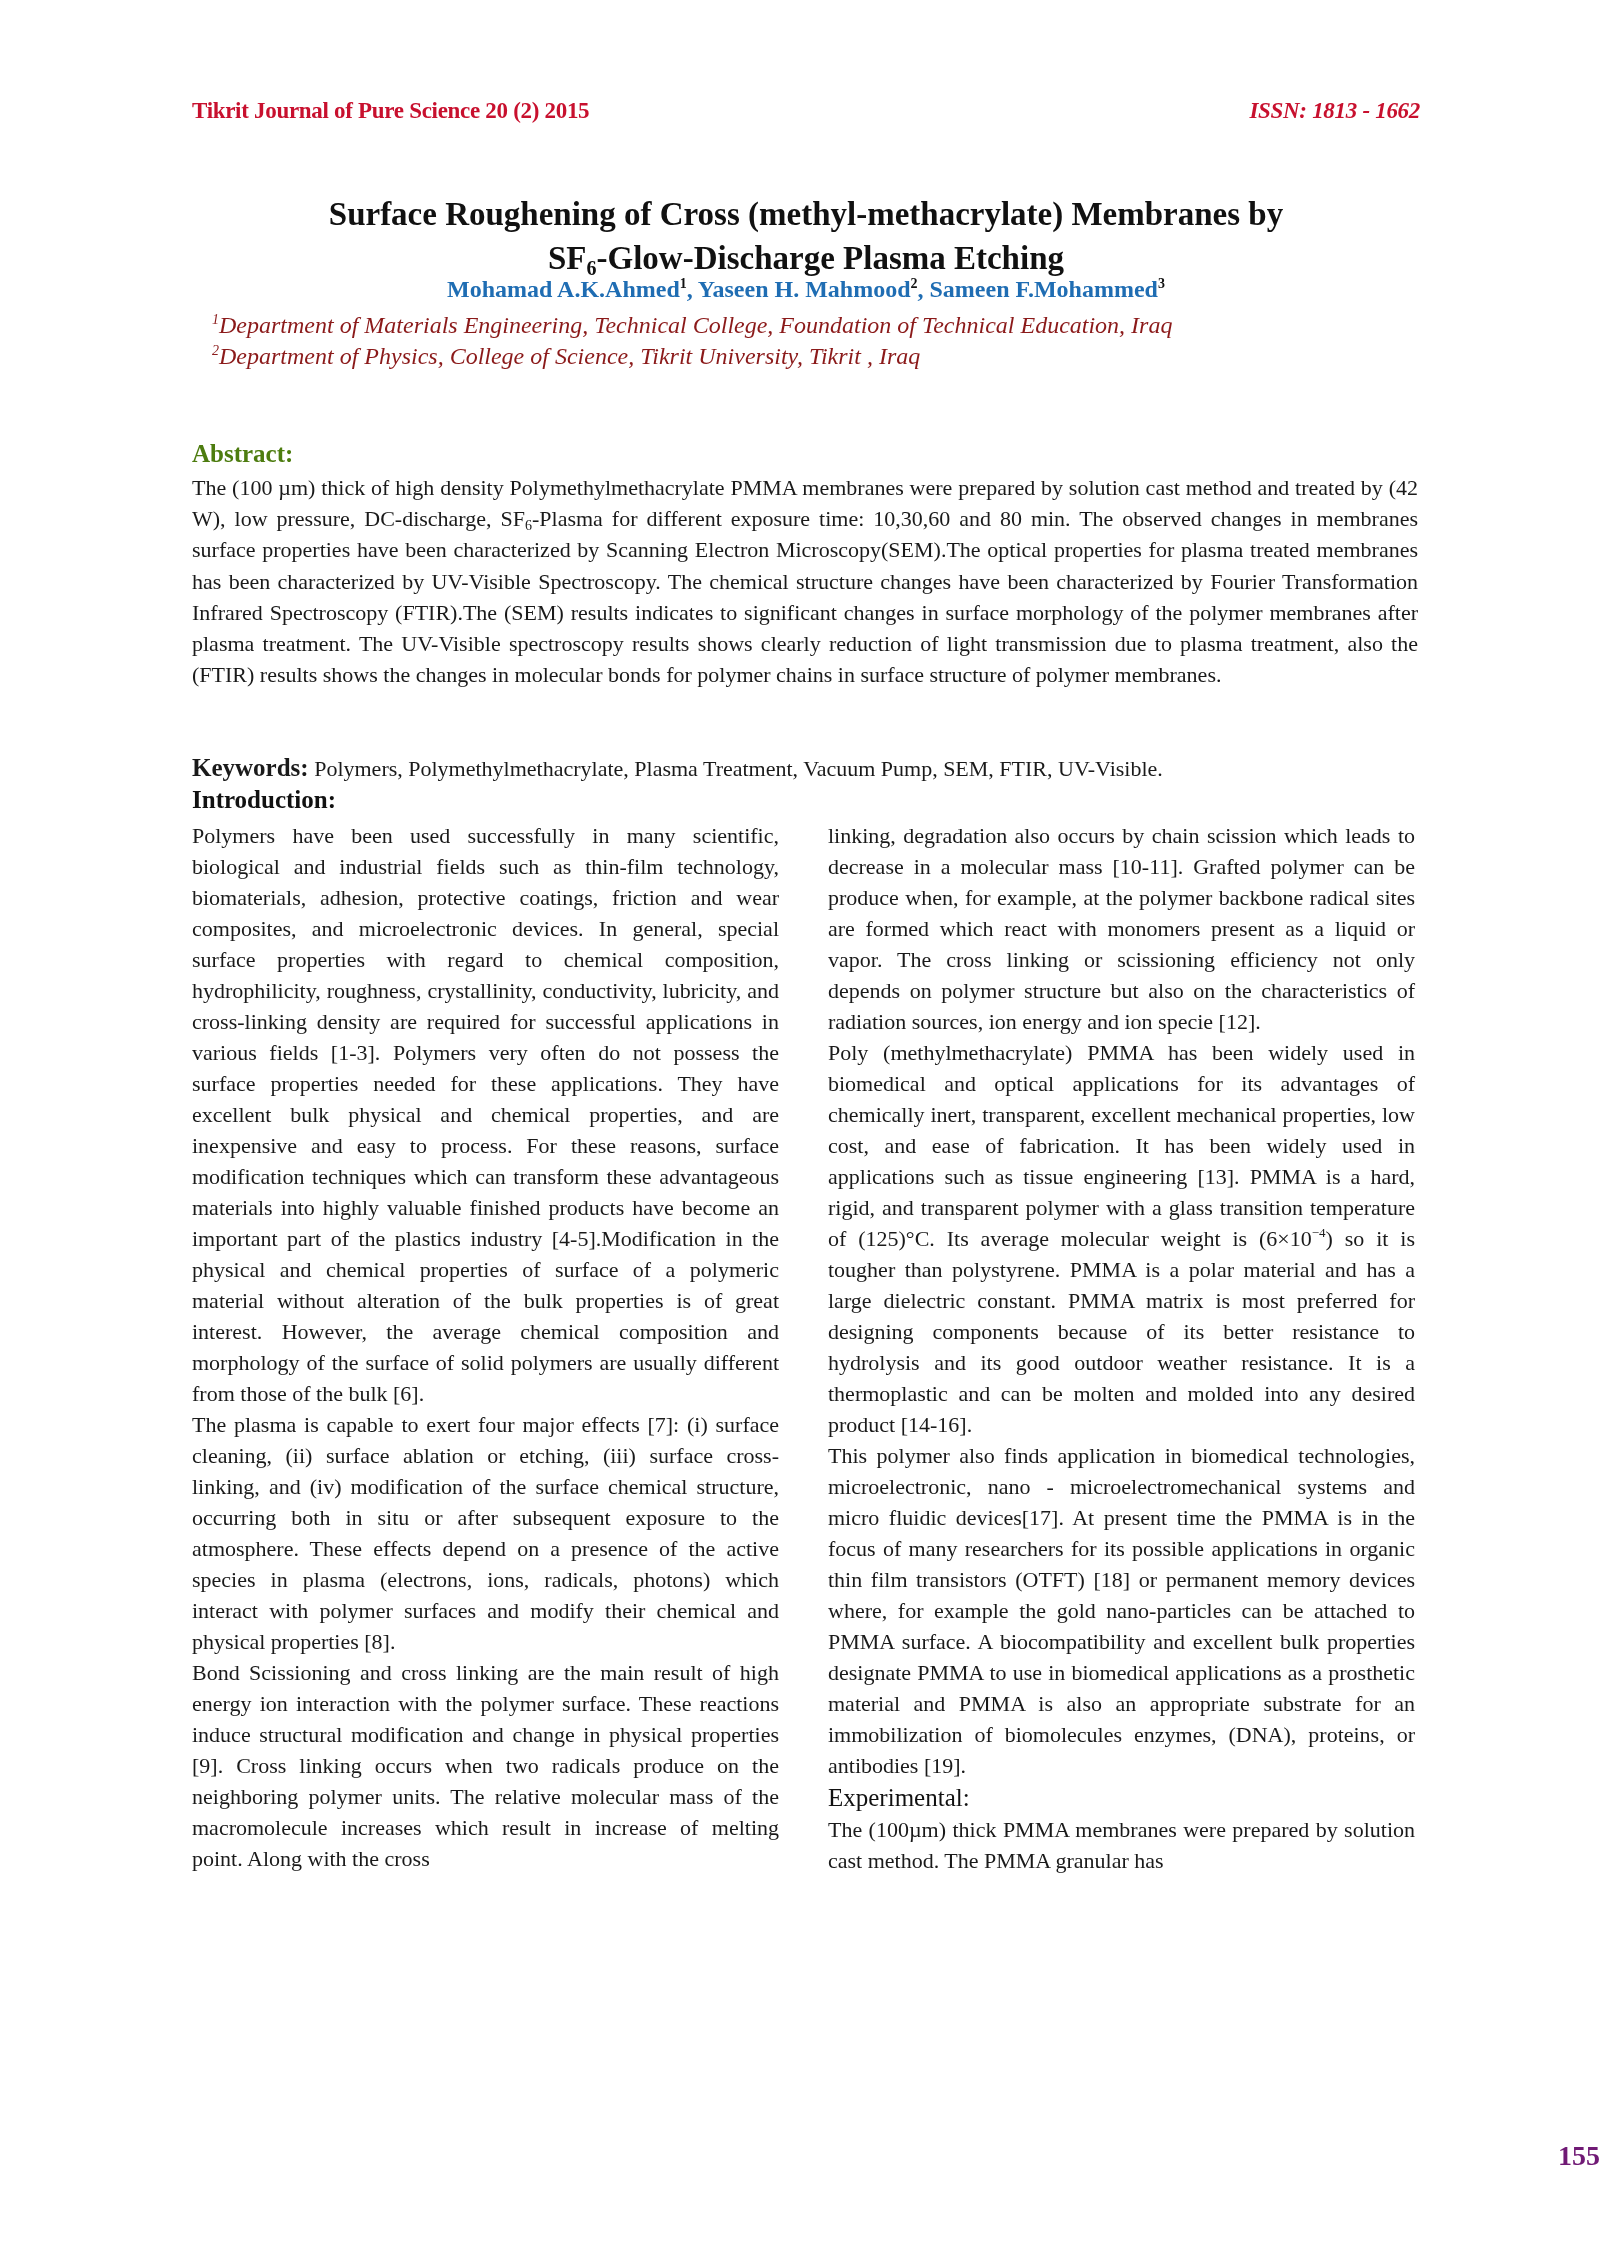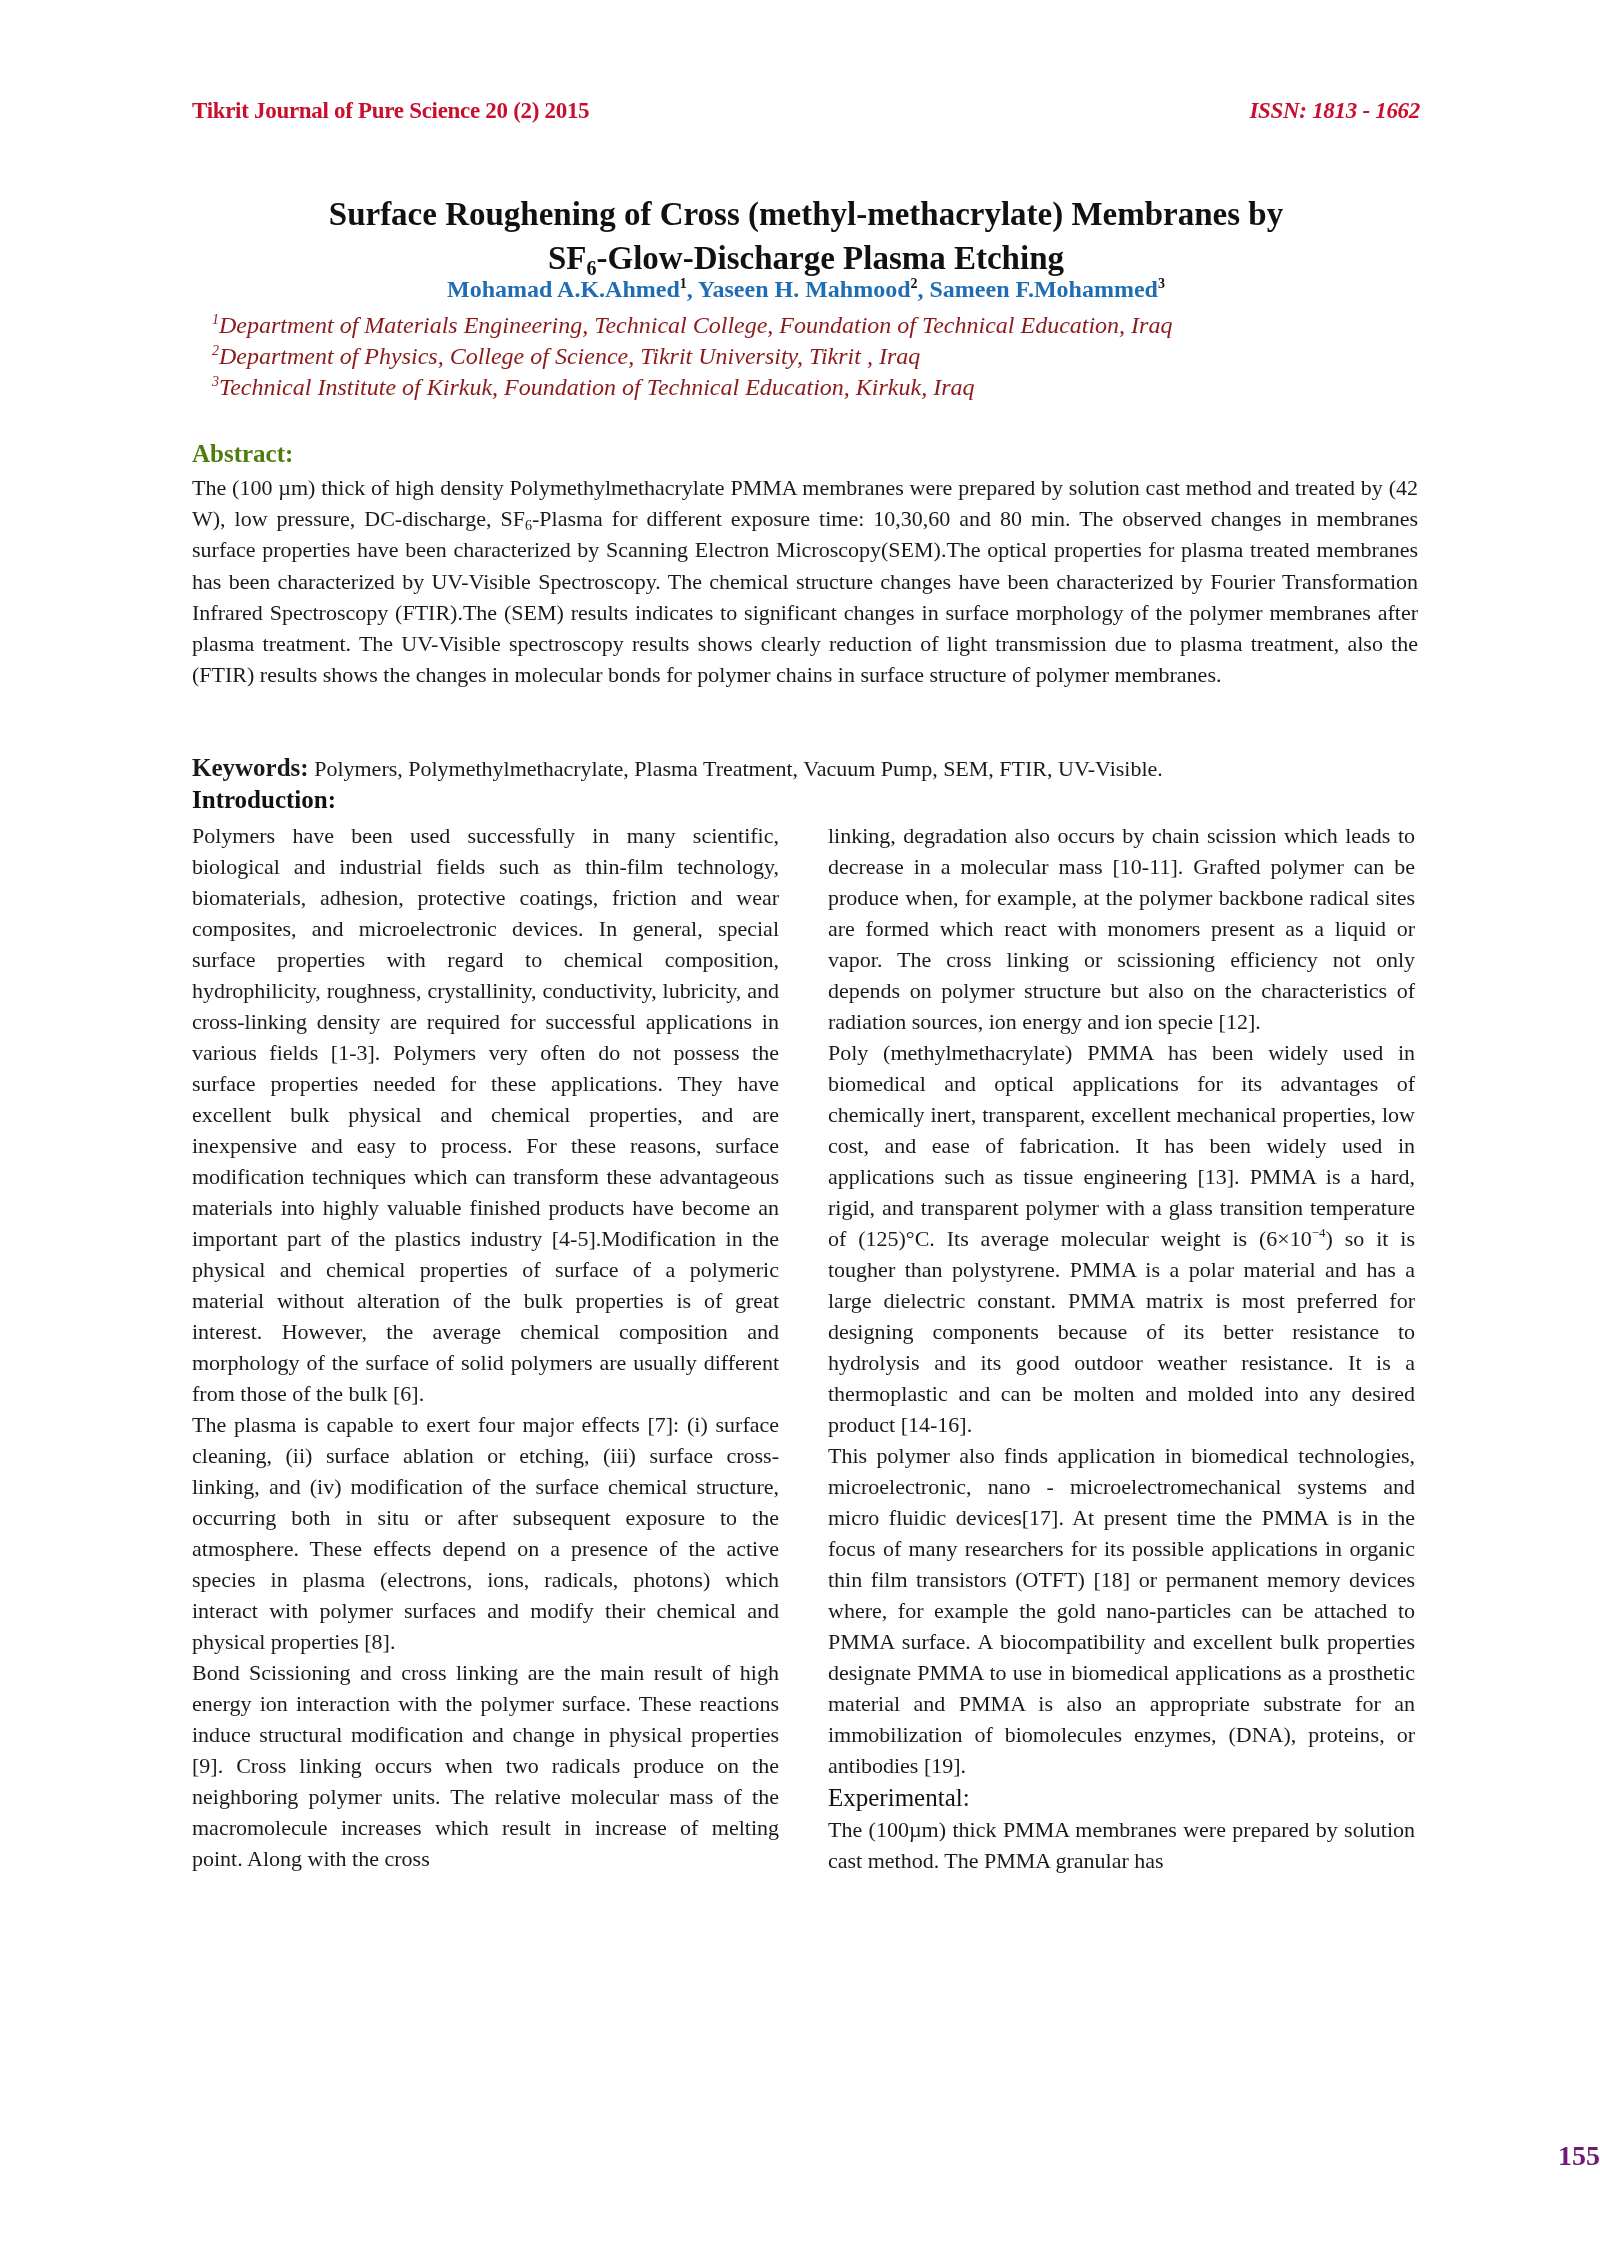--- a/index.html
+++ b/index.html
@@ -45,21 +45,20 @@
   <div><span>SF</span><sub>6</sub><span>-Glow-Discharge Plasma Etching</span></div>
 </div>
 
 <div class="authors">
   <span><span>Mohamad A.K.Ahmed</span><sup>1</sup><span>, </span></span><span><span>Yaseen H. Mahmood</span><sup>2</sup><span>, </span></span><span><span>Sameen F.Mohammed</span><sup>3</sup></span>
 </div>
 
 <div class="affils">
   <div class="affil"><sup>1</sup><span>Department of Materials Engineering, Technical College, Foundation of Technical Education, Iraq</span></div>
   <div class="affil"><sup>2</sup><span>Department of Physics, College of Science, Tikrit University, Tikrit , Iraq</span></div>
-  <div class="affil"><sup>3</sup><span>Technical Institute of Kirkuk, Foundation of Technical Education, Kirkuk, Iraq</span></div>
 </div>
 
 <div class="abstract-head">Abstract:</div>
 <div class="abstract"><span>The (100 µm) thick of high density Polymethylmethacrylate PMMA membranes were prepared by solution cast method and treated by (42 W), low pressure, DC-discharge, SF</span><sub>6</sub><span>-Plasma for different exposure time: 10,30,60 and 80 min. The observed changes in membranes surface properties have been characterized by Scanning Electron Microscopy(SEM).The optical properties for plasma treated membranes has been characterized by UV-Visible Spectroscopy. The chemical structure changes have been characterized by Fourier Transformation Infrared Spectroscopy (FTIR).The (SEM) results indicates to significant changes in surface morphology of the polymer membranes after plasma treatment. The UV-Visible spectroscopy results shows clearly reduction of light transmission due to plasma treatment, also the (FTIR) results shows the changes in molecular bonds for polymer chains in surface structure of polymer membranes.</span></div>
 
 <div class="keywords"><b>Keywords:</b><span> Polymers, Polymethylmethacrylate, Plasma Treatment, Vacuum Pump, SEM, FTIR, UV-Visible.</span></div>
 
 <div class="intro-head">Introduction:</div>
 
 <div class="col left">

